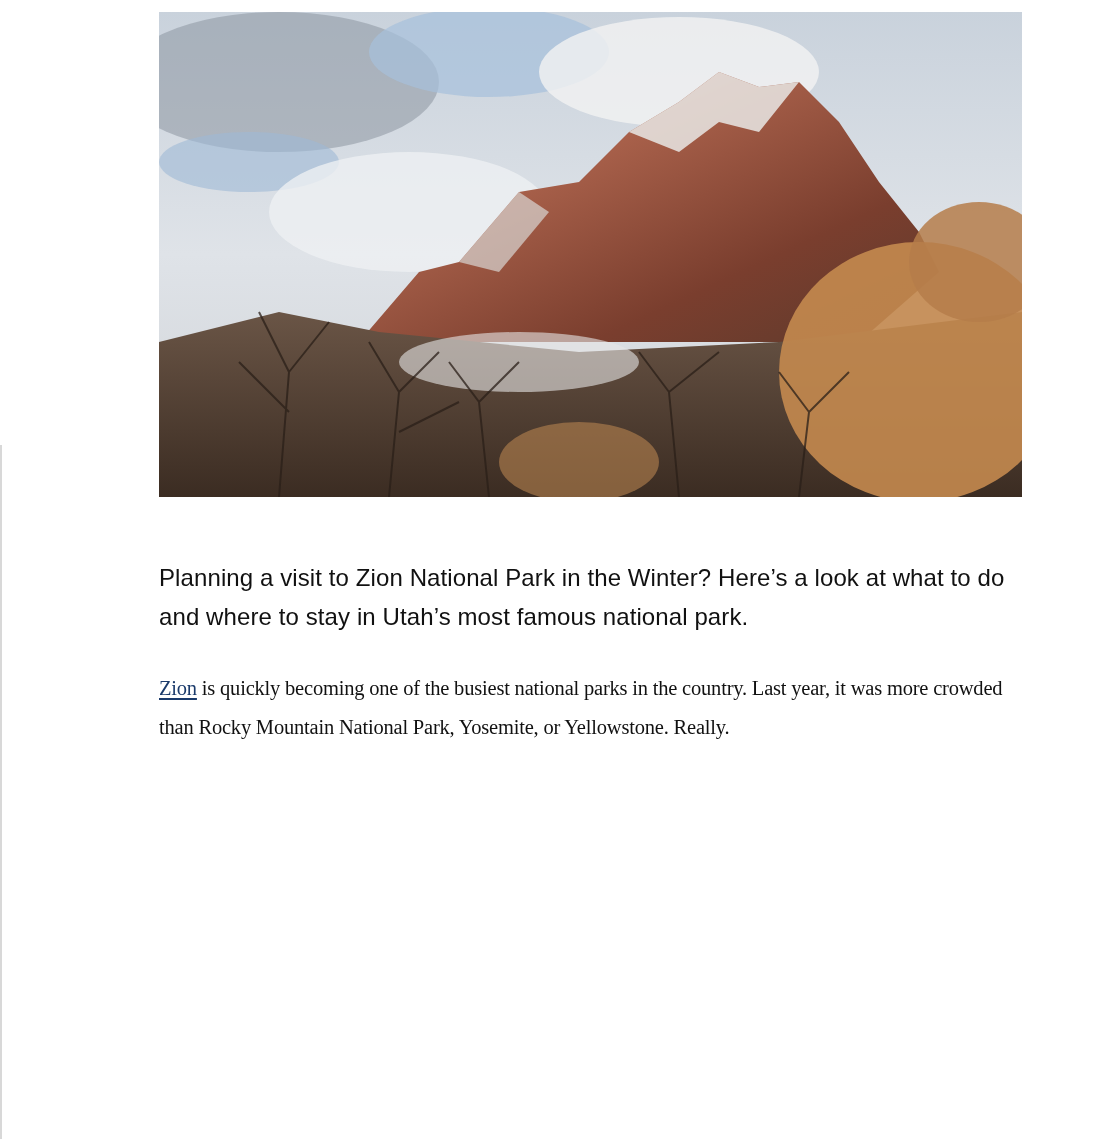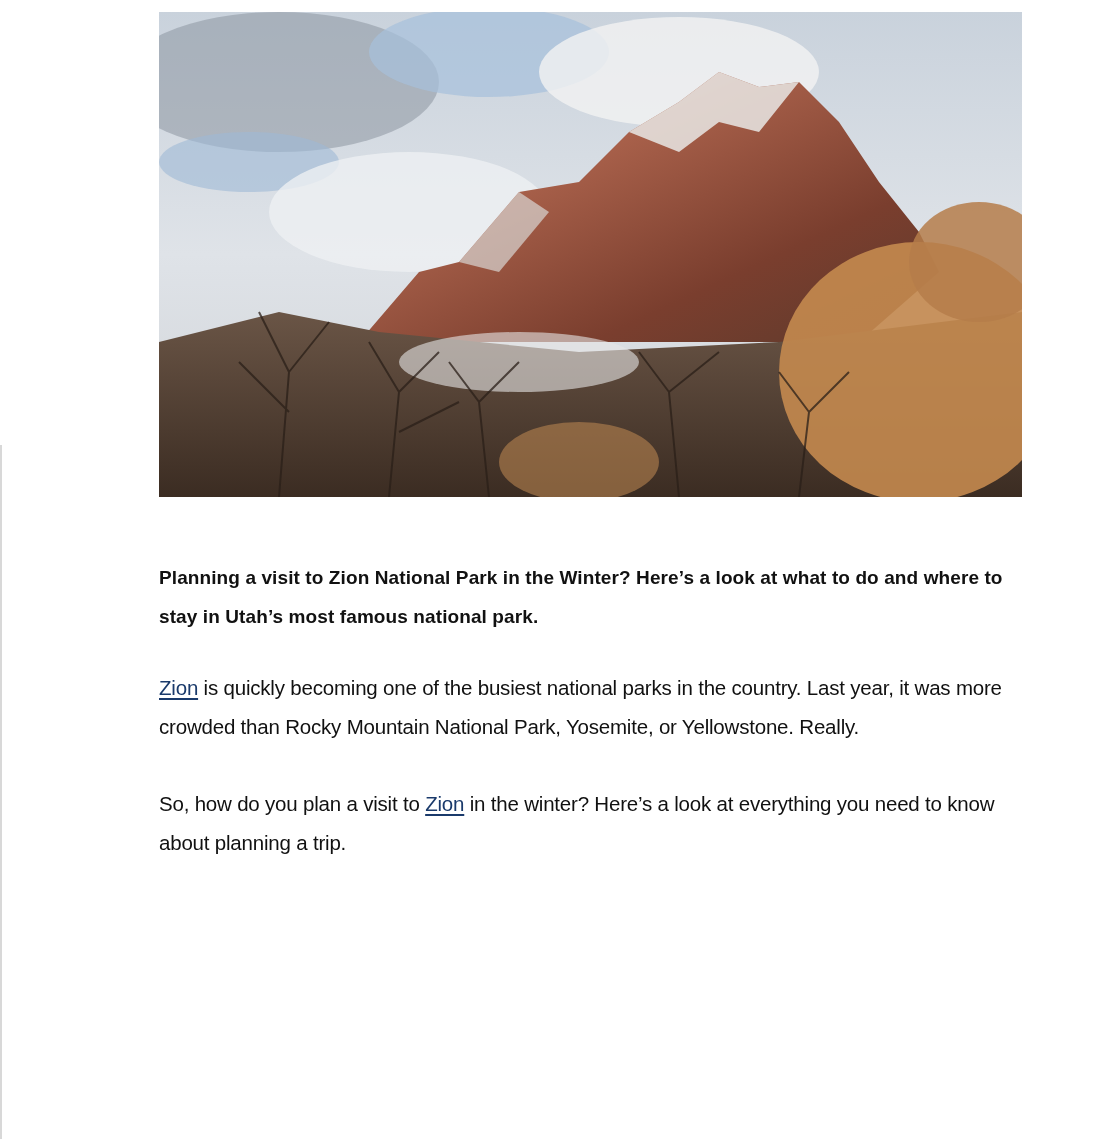--- a/index.html
+++ b/index.html
@@ -33,31 +33,32 @@
       background: linear-gradient(180deg, #b9c8da 0%, #d9dde3 20%, #c3c6cb 38%, #9a8f86 55%, #6e5a4a 72%, #4a3b30 100%);
     }
     .hero svg { display: block; }
     .content {
       position: absolute;
       left: 159px;
       top: 558px;
       width: 870px;
     }
     .lead {
-      font-weight: bold;
-      font-size: 19px;
+      font-weight: normal;
+      font-size: 24px;
       line-height: 39px;
       margin: 0 0 33px 0;
       letter-spacing: 0.1px;
     }
     .para {
       font-size: 20.5px;
       line-height: 38.5px;
       margin: 0 0 39px 0;
       letter-spacing: -0.2px;
+      font-family: Liberation Serif, serif;
     }
     a.inline-link {
       color: #1a3a6b;
       text-decoration: underline;
       text-underline-offset: 3px;
     }
   </style>
 </head>
 <body>
 
@@ -106,14 +107,13 @@
   </svg>
 </div>
 
 <div class="content">
   <p class="lead">Planning a visit to Zion National Park in the Winter? Here’s a look at what to do and where to stay in Utah’s most famous national park.</p>
 
   <p class="para"><a class="inline-link" href="#">Zion</a><span> is quickly becoming one of the busiest national parks in the country. Last year, it was more crowded than Rocky Mountain National Park, Yosemite, or Yellowstone. Really.</span></p>
 
 
 
-  <p class="para"><span>So, how do you plan a visit to </span><a class="inline-link" href="#">Zion</a><span> in the winter? Here’s a look at everything you need to know about planning a trip.</span></p>
 </div>
 
 </body></html>

